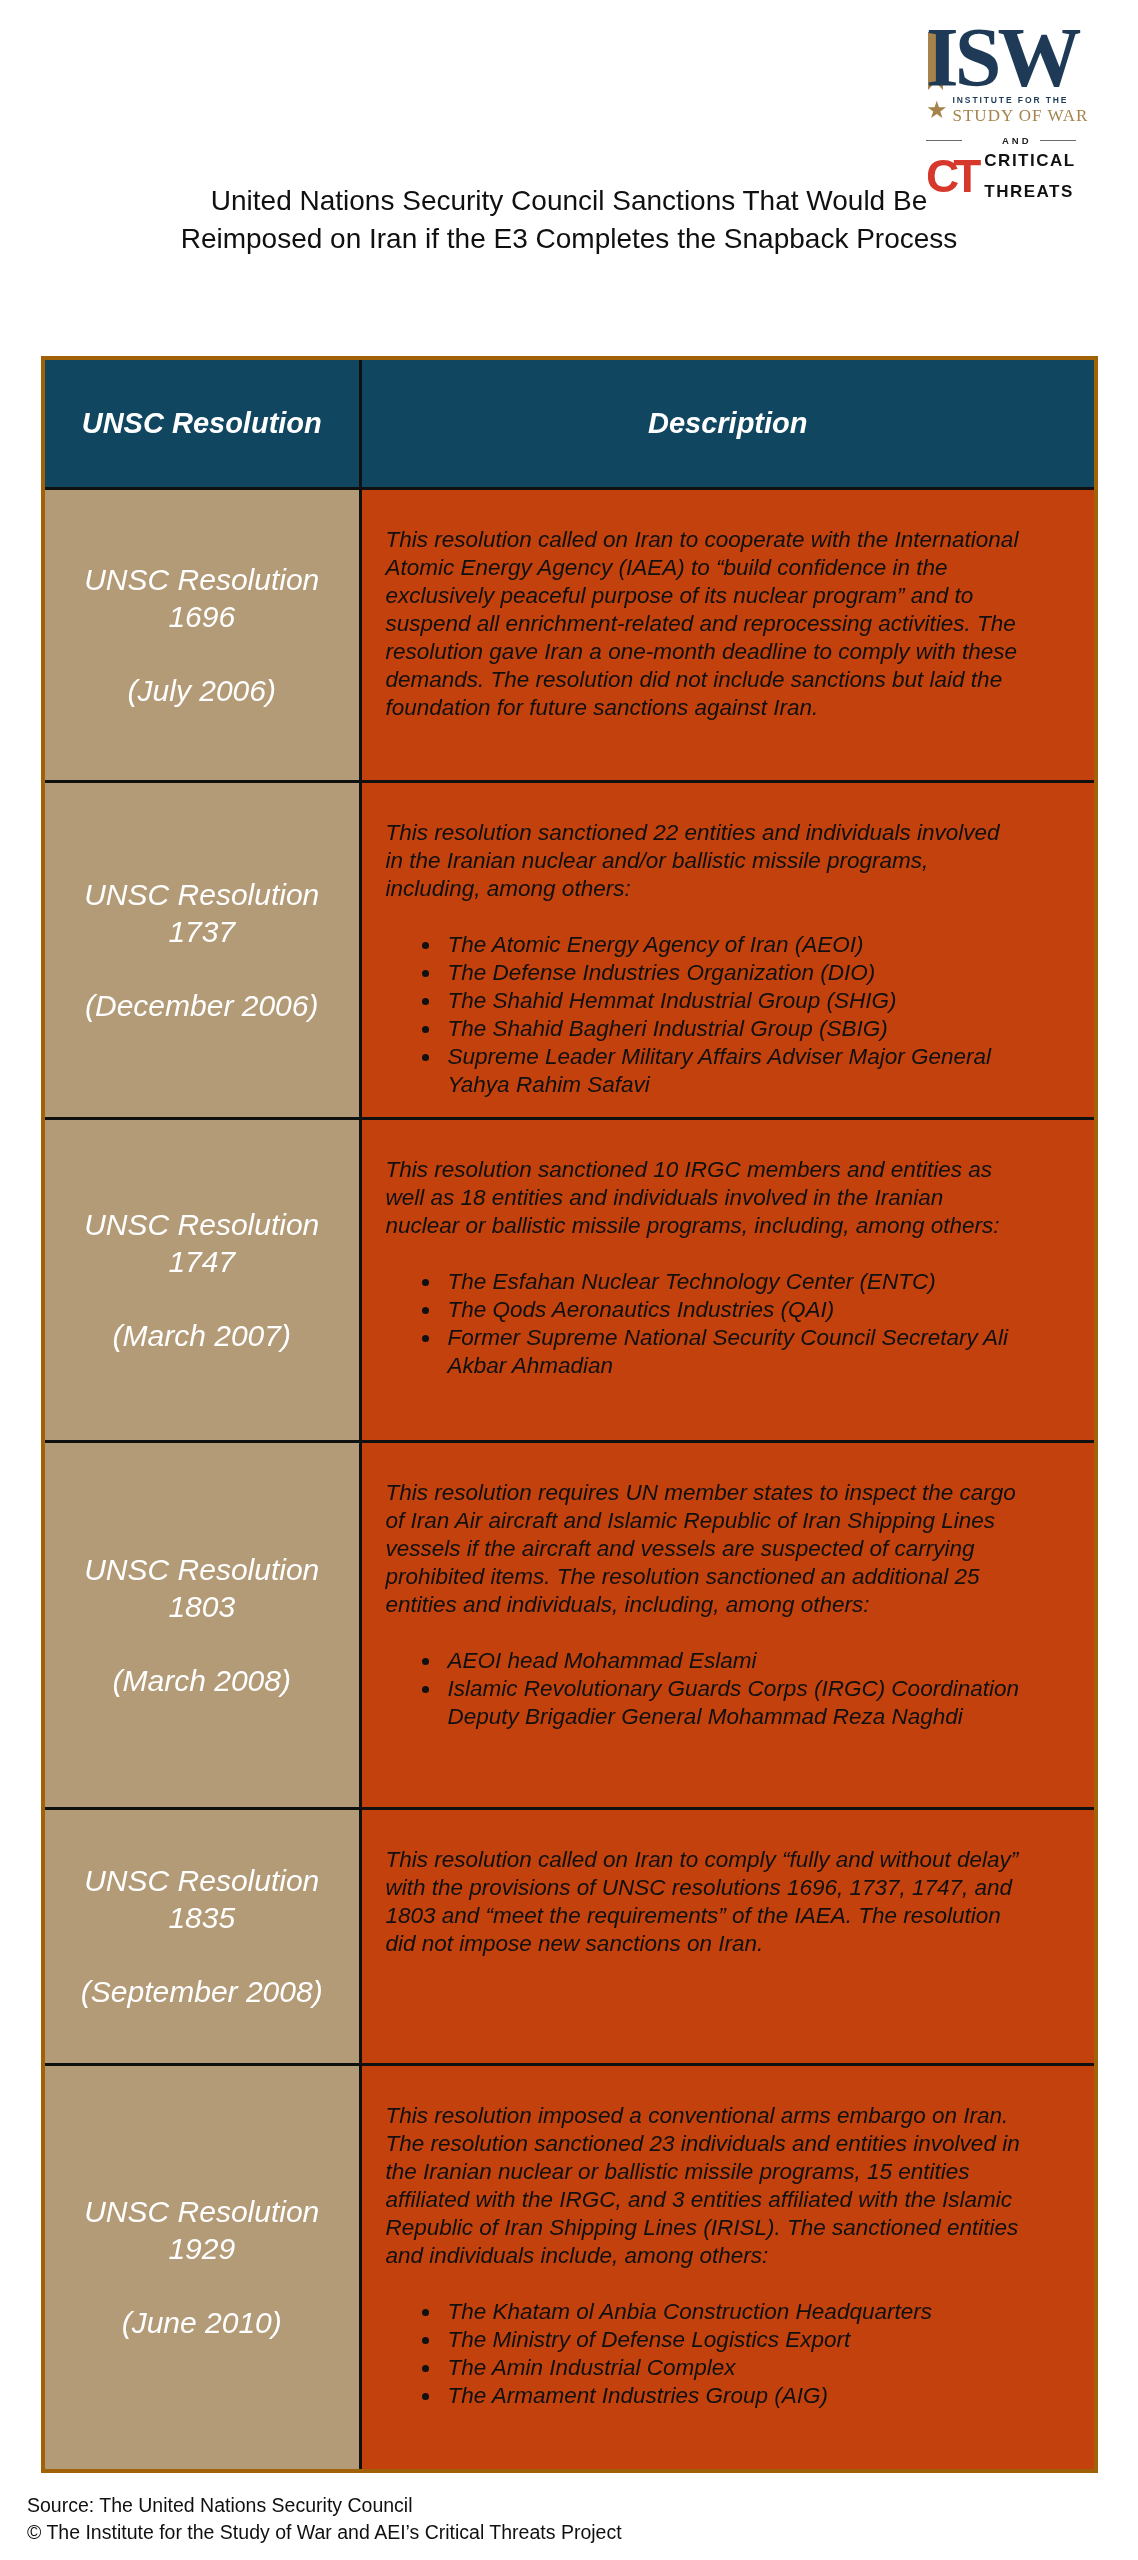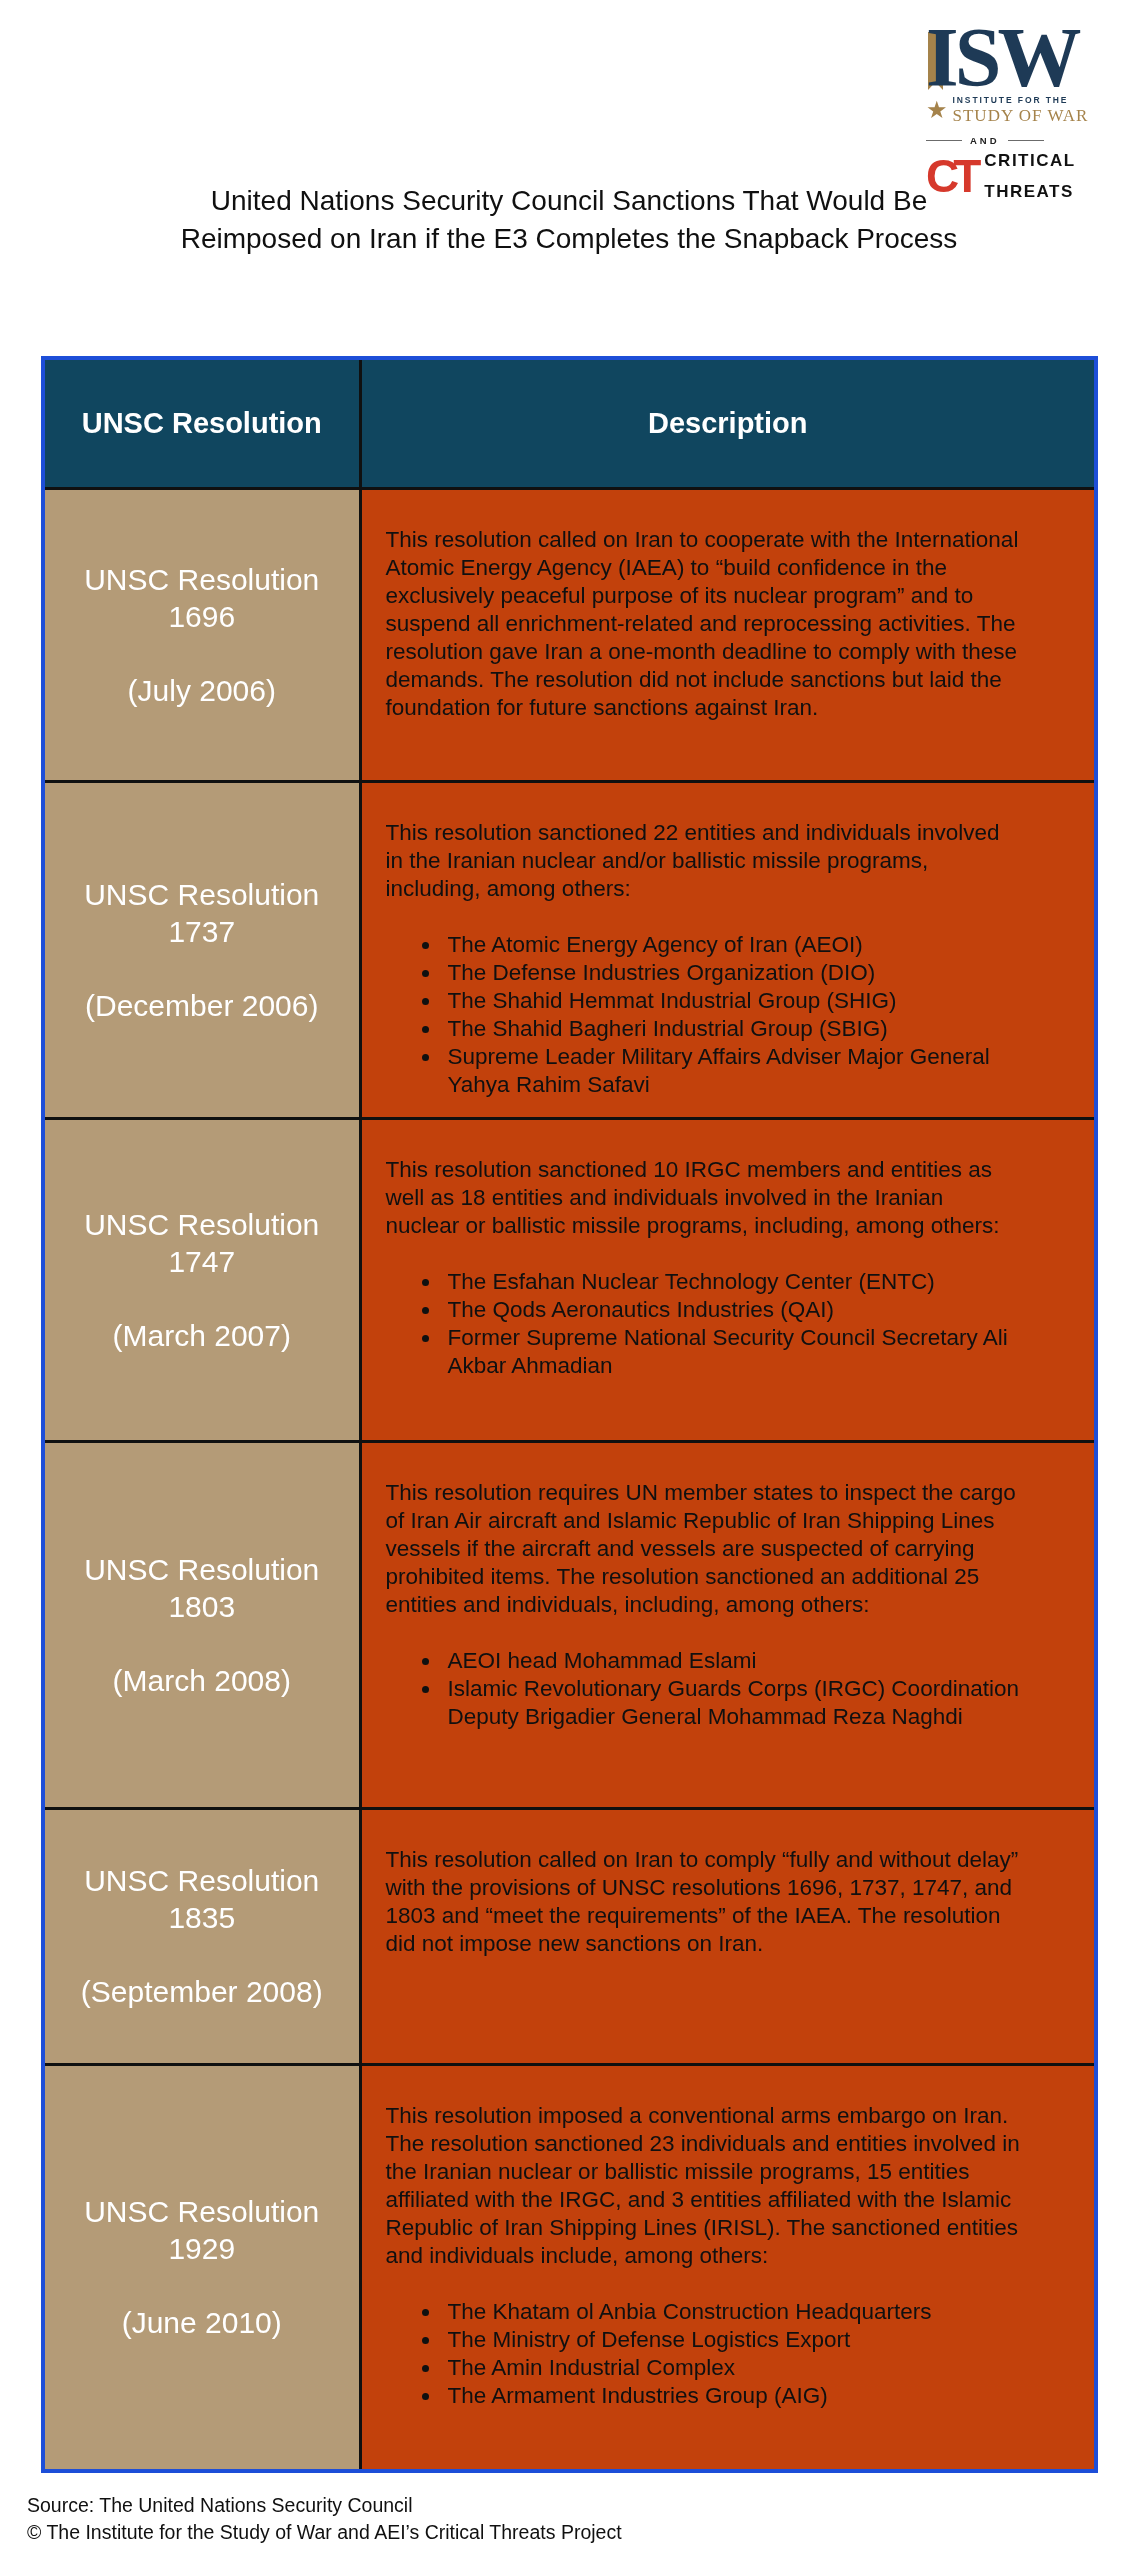--- a/index.html
+++ b/index.html
@@ -15,33 +15,33 @@
     clip-path:polygon(0 0,100% 0,100% 100%,50% 86%,0 100%);}
   .isw-text{position:relative;font-family:"Liberation Serif", serif;font-size:84px;font-weight:bold;
     letter-spacing:-4px;color:#1e3a56;line-height:0.82;}
   .isw-sub{display:flex;align-items:center;gap:5px;margin-top:2px;}
   .star{color:#a5834b;font-size:24px;line-height:1;}
   .isw-sub-lines{display:flex;flex-direction:column;}
   .inst-line{font-size:8.5px;font-weight:bold;letter-spacing:1.9px;color:#1e3a56;white-space:nowrap;}
   .study-line{font-family:"Liberation Serif", serif;font-size:17px;letter-spacing:1px;color:#a5834b;white-space:nowrap;margin-top:1px;}
   .and-row{display:flex;align-items:center;gap:8px;margin-top:9px;}
   .and-dash{width:36px;height:1.5px;background:#6b6b6b;}
-  .and-text{font-size:9.5px;font-weight:bold;letter-spacing:3px;color:#222;}
+  .and-text{font-size:9.5px;font-weight:bold;letter-spacing:3px;color:#222;margin-left:32px;}
   .ct-row{display:flex;align-items:center;gap:9px;margin-top:6px;}
   .ct-mark{color:#d6392c;font-size:46px;font-weight:900;letter-spacing:-6px;line-height:0.9;}
   .ct-lines{display:flex;flex-direction:column;line-height:1.08;gap:13px;}
   .ct-line{font-size:17px;font-weight:900;letter-spacing:1.5px;color:#111;white-space:nowrap;}
   
   .page-header{position:absolute;left:0;right:0;top:172px;text-align:center;}
   .main-title{font-size:42px;font-weight:bold;line-height:48px;margin:0;color:#101010;}
   .subtitle{font-size:28px;line-height:38px;margin-top:10px;color:#101010;}
   
   table.sanctions{position:absolute;left:41px;top:356px;width:1057px;border-collapse:collapse;table-layout:fixed;}
   table.sanctions th, table.sanctions td{border:3px solid #101010;}
-  table.sanctions{border:4px solid #1d4ed8;}
+  table.sanctions{border:4px solid #a16207;font-style:italic;}
   th.head-cell{background:#10465f;color:#ffffff;font-size:29px;font-weight:bold;text-align:center;vertical-align:middle;}
   tr.r-head{height:130px;}
   tr.r1{height:293px;} tr.r2{height:330px;} tr.r3{height:323px;}
   tr.r4{height:367px;} tr.r5{height:256px;} tr.r6{height:407px;}
   td.res-cell{background:#b49b77;color:#ffffff;text-align:center;vertical-align:middle;
     font-size:30px;line-height:37px;}
   .res-date{display:block;margin-top:37px;}
   td.desc-cell{background:#c2410c;vertical-align:top;padding:36px 74px 18px 24px;
     font-size:22.5px;line-height:28px;color:#101010;}
   td.desc-cell p{margin:0;}

